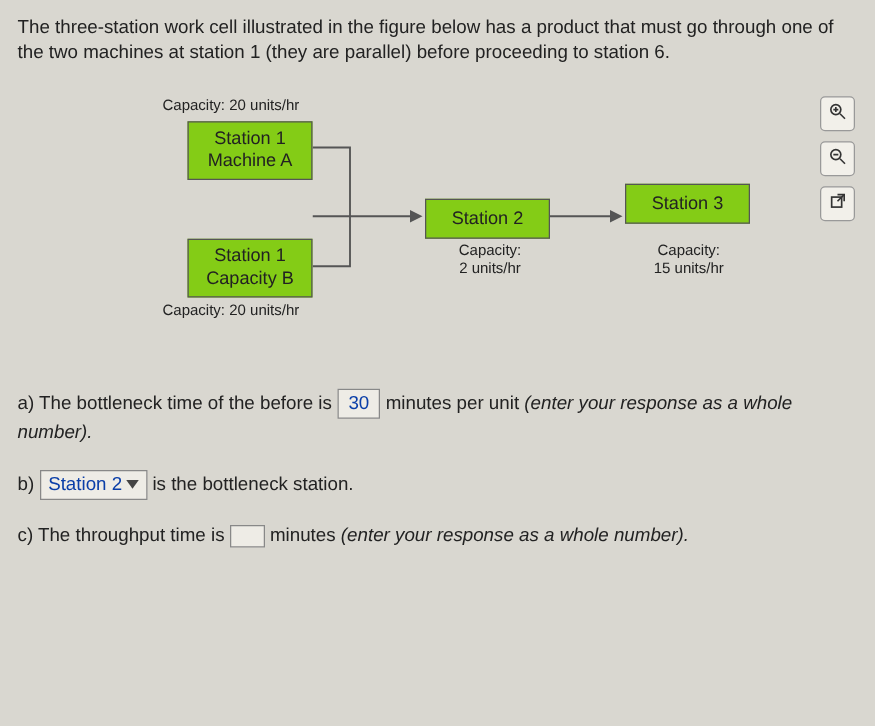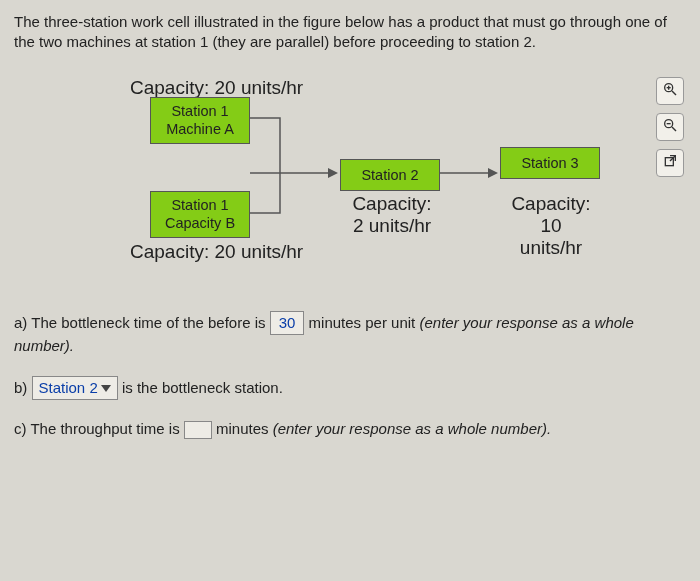--- a/index.html
+++ b/index.html
@@ -16,21 +16,21 @@
     padding: 12px 14px 8px 14px;
     line-height: 1.35;
   }
   .diagram {
     position: relative;
     height: 220px;
     margin: 10px 0 20px 0;
   }
   .cap-label {
     position: absolute;
-    font-size: 19px;
+    font-size: 12px;
   }
   .station-box {
     position: absolute;
     border: 1px solid #555;
     background: #84cc16;
     padding: 4px 10px;
     font-size: 14.5px;
     text-align: center;
     line-height: 1.3;
   }
@@ -95,21 +95,21 @@
     border-top: 7px solid #444;
     margin-left: 3px;
     vertical-align: middle;
   }
   .italic { font-style: italic; }
 </style>
 </head>
 <body>
 
 <div class="intro">
-  <span>The three-station work cell illustrated in the figure below has a product that must go through one of the two machines at station 1 (they are parallel) before proceeding to station 2.</span>
+  <span>The three-station work cell illustrated in the figure below has a product that must go through one of the two machines at station 1 (they are parallel) before proceeding to station 6.</span>
 </div>
 
 <div class="diagram">
 
   <div class="tools">
     <div class="tool-btn">
       <span>
         <svg viewBox="0 0 24 24" fill="none" stroke="#333" stroke-width="2">
           <circle cx="10" cy="10" r="6"></circle>
             <line x1="15" y1="15" x2="21" y2="21"></line>
@@ -173,21 +173,21 @@
       <line x1="0" y1="8" x2="48" y2="8" stroke="#555" stroke-width="1.5"></line>
       <polygon points="48,3 58,8 48,13" fill="#555"></polygon>
     </svg>
   </div>
 
   <div class="station-box" style="left:500px; top:76px; width:100px; padding:6px 0;">
     <div>Station 3</div>
   </div>
   <div class="cap-label" style="left:508px; top:122px; text-align:center; width:86px;">
     <div>Capacity:</div>
-    <div>10 units/hr</div>
+    <div>15 units/hr</div>
   </div>
 
 </div>
 
 <div class="qa">
   <p>
     <span>a) The bottleneck time of the before is </span><span class="answer-box">30</span><span> minutes per unit </span><span class="italic">(enter your response as a whole number).</span>
   </p>
   <p>
     <span>b) </span><span class="dropdown-ans"><span>Station 2</span><span class="caret"></span></span><span> is the bottleneck station.</span>

